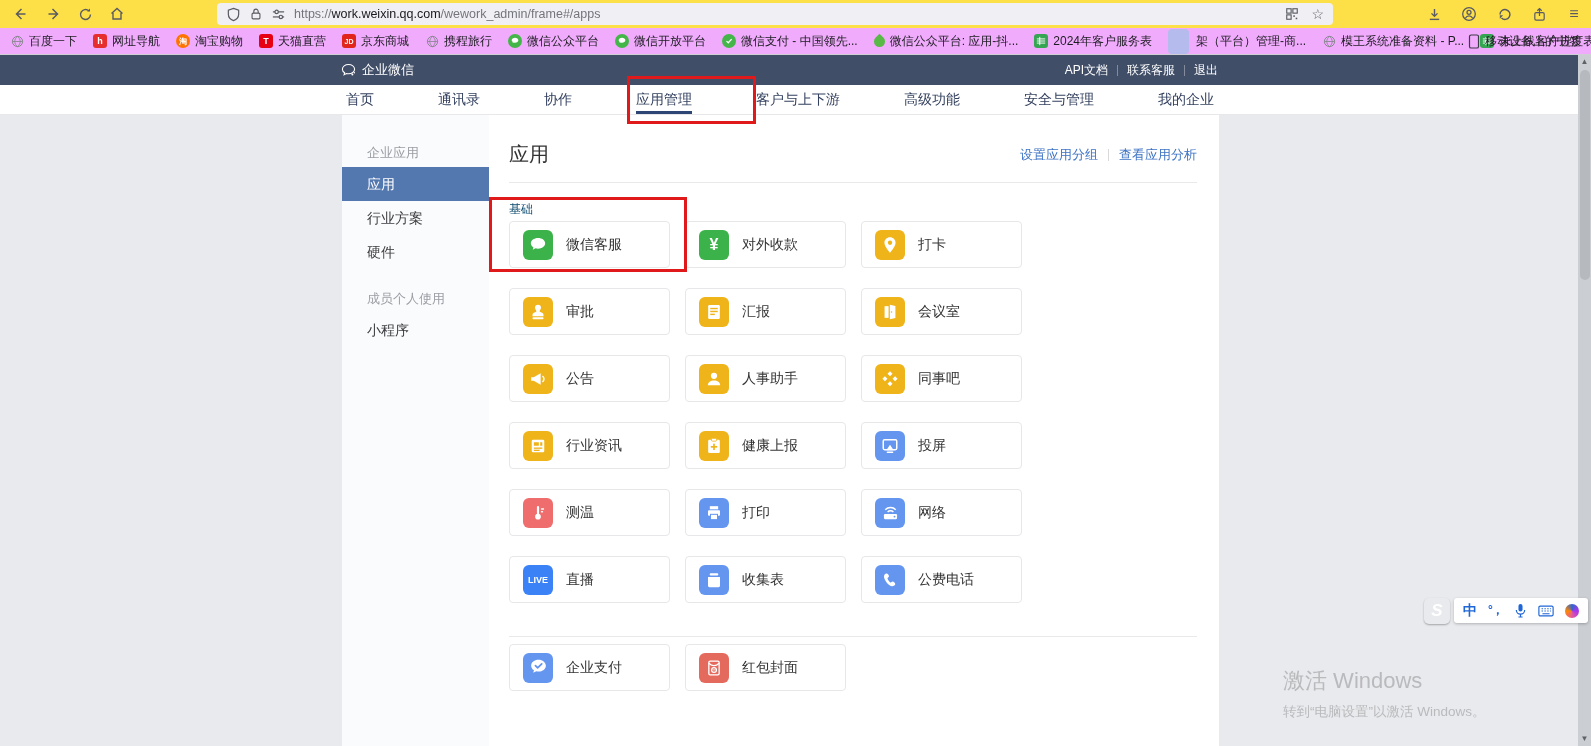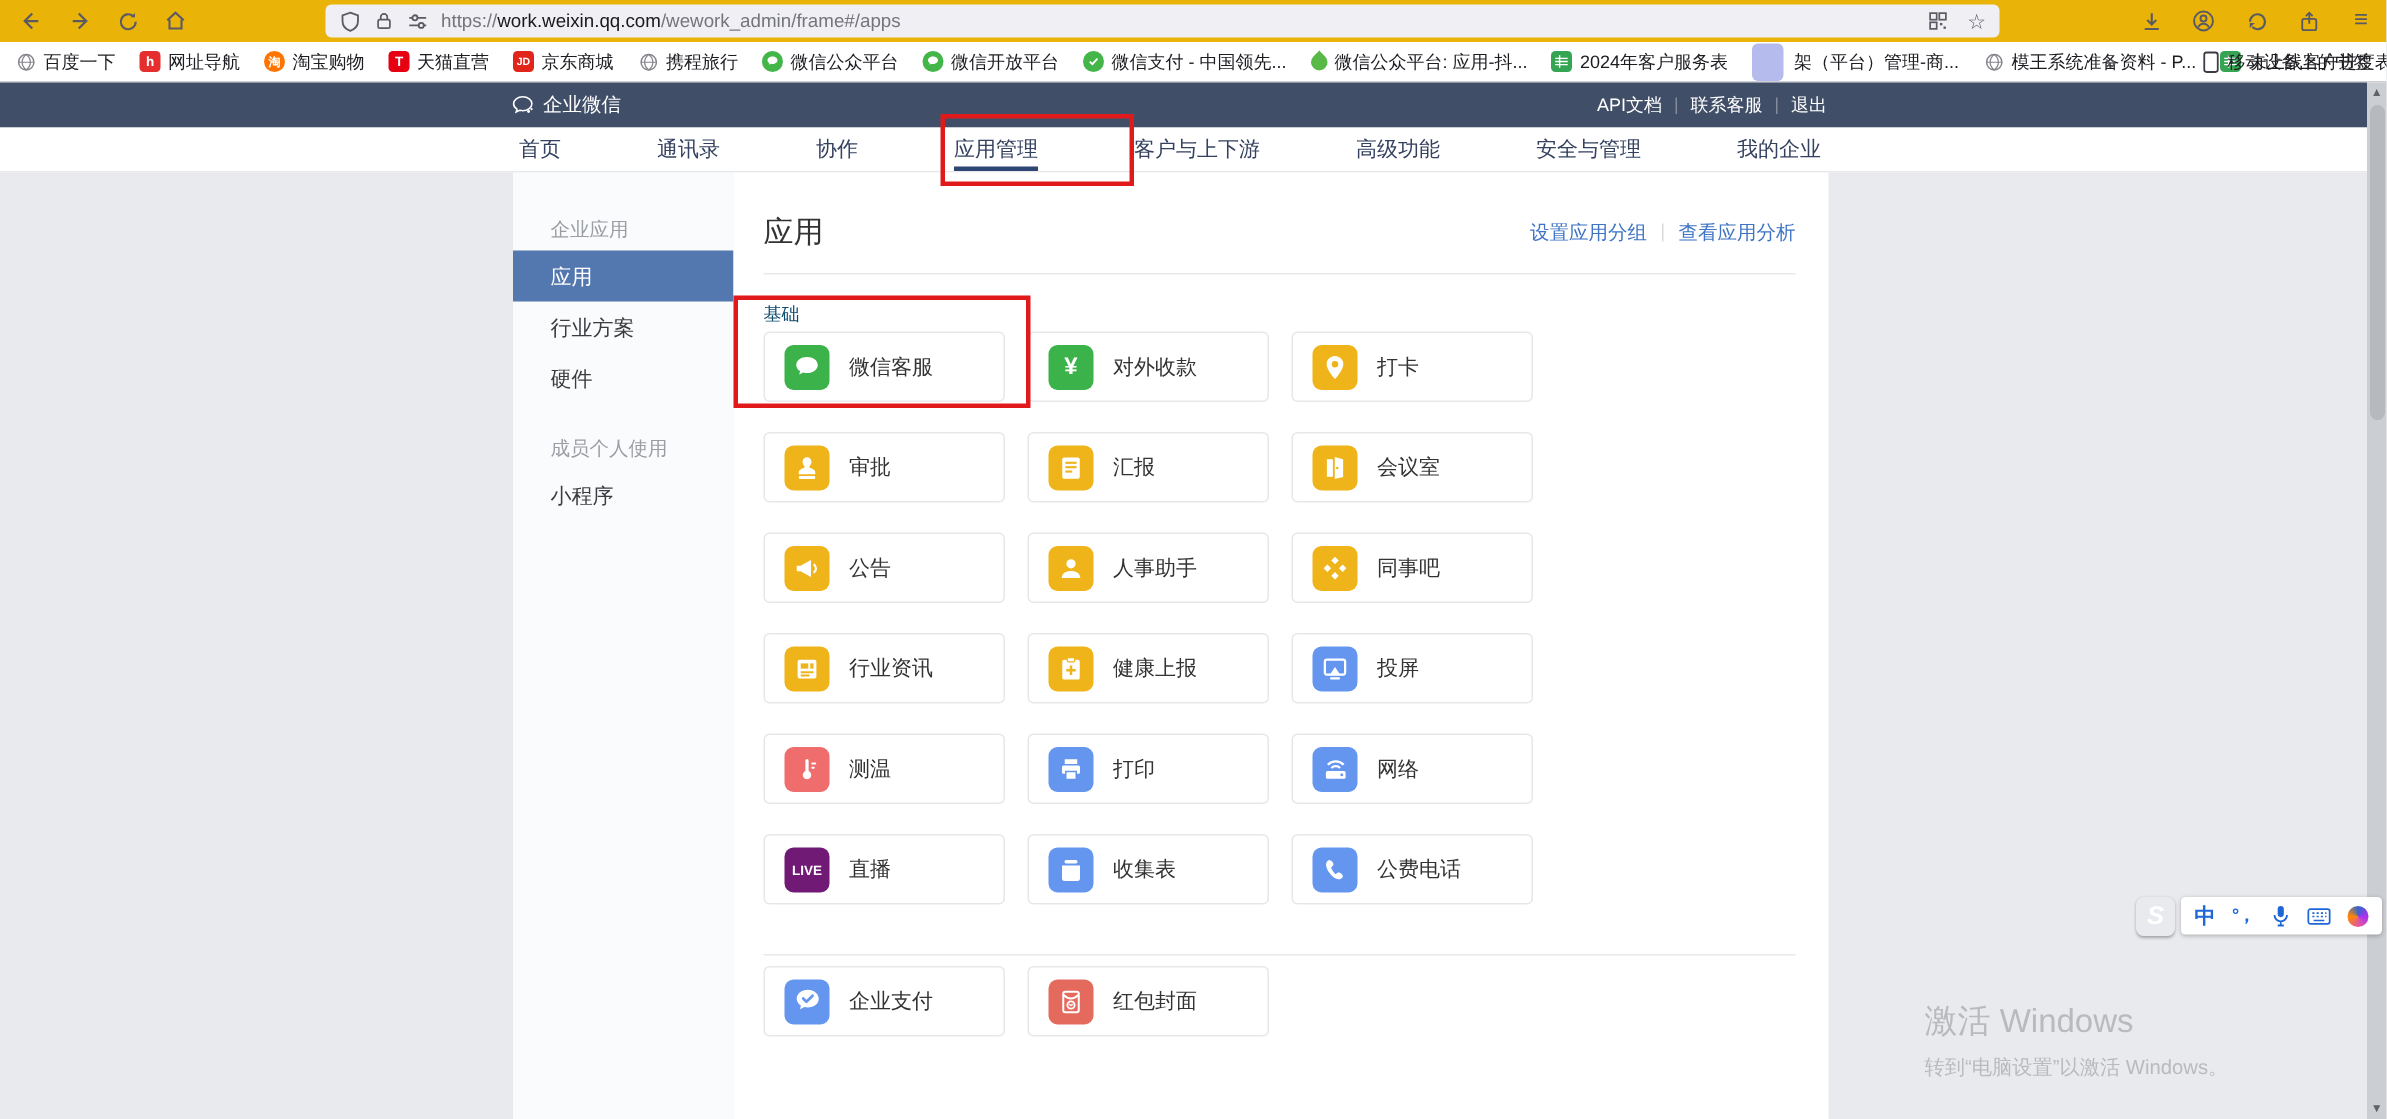--- a/index.html
+++ b/index.html
@@ -1,30 +1,30 @@
 <!DOCTYPE html>
 <html><head>
 <meta charset="utf-8">
 <style>
   * { margin:0; padding:0; box-sizing:border-box; }
   html,body { width:1591px; height:746px; overflow:hidden; }
   body { position:relative; background:#e9eaed; font-family:"Liberation Sans",sans-serif; -webkit-font-smoothing:antialiased; }
 
   
-  .toolbar { position:absolute; top:0; left:0; right:0; height:28px; background:#eab308; display:flex; align-items:center; }
+  .toolbar { position:absolute; top:0; left:0; right:0; height:28px; background:#fde047; display:flex; align-items:center; }
   .tb-left { display:flex; align-items:center; gap:14px; padding-left:12px; }
   .tb-ic { width:18px; height:18px; display:flex; align-items:center; justify-content:center; color:#5a5a64; font-size:15px; cursor:pointer; }
   .addr { position:absolute; left:217px; top:3px; width:1116px; height:22px; background:#f0f0f4; border-radius:4px; display:flex; align-items:center; padding:0 9px; font-size:12.5px; }
   .addr .sp { width:8px; }
   .url { margin-left:8px; color:#74747c; white-space:nowrap; }
   .url b { color:#18181d; font-weight:normal; }
   .addr-right { margin-left:auto; display:flex; align-items:center; gap:12px; color:#5a5a64; }
   .tb-right { position:absolute; right:8px; top:0; height:28px; display:flex; align-items:center; gap:17px; color:#5a5a64; }
 
-  .bookmarks { position:absolute; top:28px; left:0; right:0; height:27px; background:#ffffff; border-bottom:1px solid #cfd0d5; display:flex; align-items:center; gap:16px; padding-left:10px; font-size:12px; color:#1c1c21; white-space:nowrap;text-align:right; }
+  .bookmarks { position:absolute; top:28px; left:0; right:0; height:27px; background:#f0abfc; border-bottom:1px solid #cfd0d5; display:flex; align-items:center; gap:16px; padding-left:10px; font-size:12px; color:#1c1c21; white-space:nowrap;text-align:right; }
   .bm { display:flex; align-items:center; gap:5px; cursor:pointer; }
   .fav { width:14px; height:14px; border-radius:3px; display:flex; align-items:center; justify-content:center; color:#fff; font-weight:bold; flex:none; }
   .bm-overflow { position:absolute; right:180px; font-size:14px; color:#5a5a64; cursor:pointer; }
   .bm-mobile { position:absolute; right:10px; display:flex; align-items:center; gap:5px; cursor:pointer; }
   .cursor-box { width:21px; height:25px; background:#b5bbec; border-radius:4px; margin-right:2px; flex:none; }
 
   
   .dark { position:absolute; top:55px; left:0; width:1578px; height:30px; background:#414e68; }
   .brand { position:absolute; left:340px; top:0; height:30px; display:flex; align-items:center; gap:5px; color:#fff; font-size:13px; }
   .dark-links { position:absolute; right:360px; top:0; height:30px; display:flex; align-items:center; font-size:12px; color:#fff; }
@@ -472,21 +472,21 @@
           <svg width="21" height="21" viewBox="0 0 24 24">
             <path d="M6 8.9a8.4 8.4 0 0 1 12 0" fill="none" stroke="#fff" stroke-width="1.7"></path>
             <path d="M8.7 11.4a4.6 4.6 0 0 1 6.6 0" fill="none" stroke="#fff" stroke-width="1.7"></path>
             <rect x="4.5" y="13.8" width="15" height="5.8" rx="1.2" fill="#fff"></rect>
             <circle cx="16.6" cy="16.7" r="1.1" fill="#6496f0"></circle>
           </svg>
         </span>
         <span class="app-name">网络</span>
       </div>
       <div class="card">
-        <span class="app-ic" style="background: #701a75;">
+        <span class="app-ic" style="background: #3b82f6;">
           <span class="glyph" style="font-size: 9px; letter-spacing: 0px;">LIVE</span>
         </span>
         <span class="app-name">直播</span>
       </div>
       <div class="card">
         <span class="app-ic" style="background: rgb(100, 150, 240);">
           <svg width="20" height="20" viewBox="0 0 24 24">
             <path d="M4.8 8.4h14.4V19a1.7 1.7 0 0 1-1.7 1.7H6.5A1.7 1.7 0 0 1 4.8 19z" fill="#fff"></path>
             <rect x="6.8" y="4" width="10.4" height="2.7" rx="1.3" fill="#fff"></rect>
           </svg>

